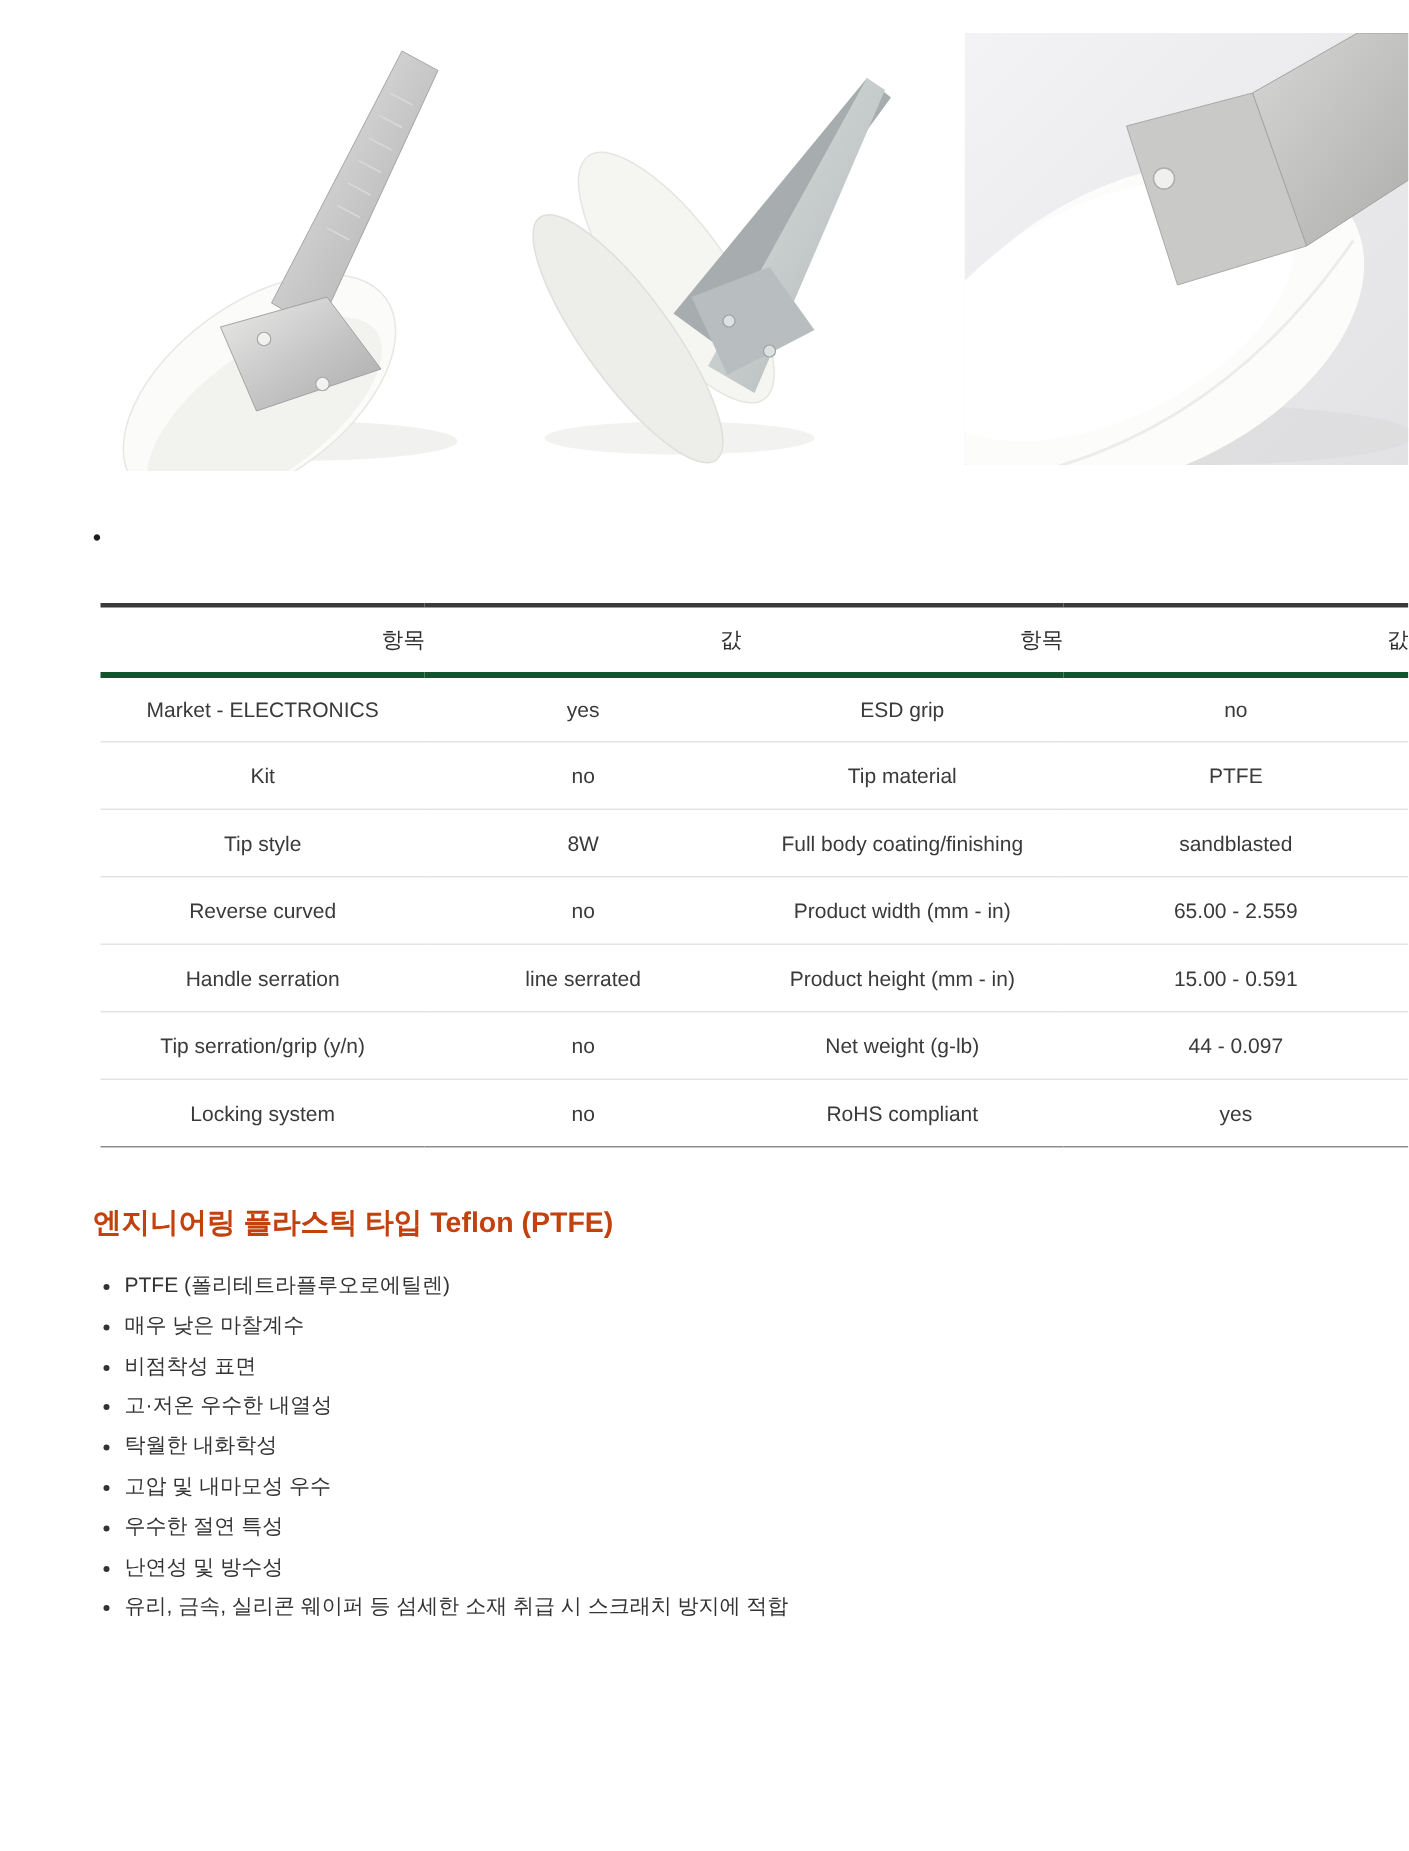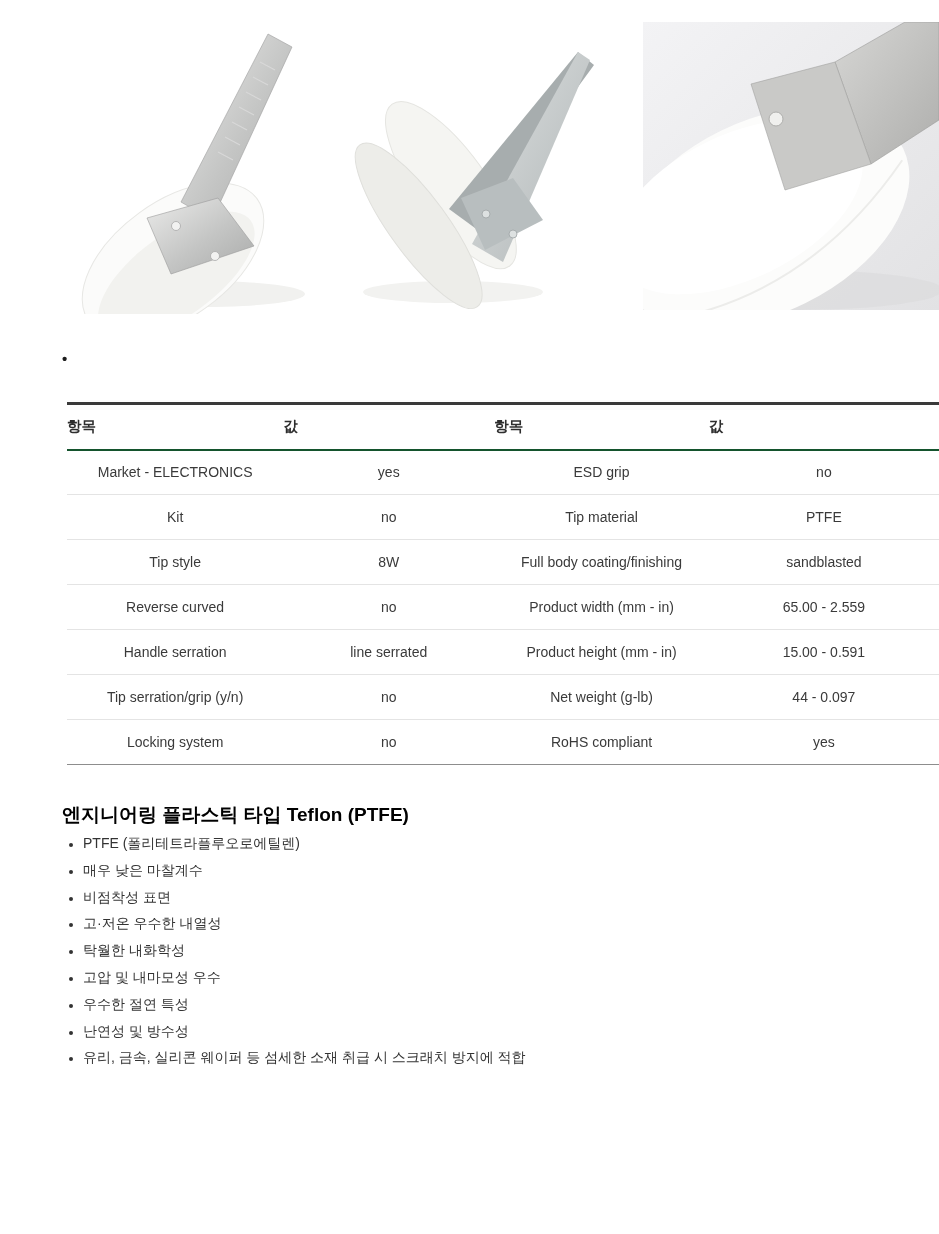--- a/index.html
+++ b/index.html
@@ -29,43 +29,43 @@
 
   
   table.spec {
     margin: 35px 0 0 67px;
     width: 872px;
     border-collapse: collapse;
     border-top: 3px solid #3a3a3a;
   }
   table.spec th {
     height: 46px;
-    font-size: 14.5px; font-weight: 700; color: #2e2e2e;
-    text-align: left; vertical-align: middle;
-    border-bottom: 2px solid #14532d;
+    font-size: 14.5px; font-weight: 400; color: #2e2e2e;
+    text-align: right; vertical-align: middle;
+    border-bottom: 4px solid #14532d;
   }
   table.spec td {
     height: 45px;
     padding: 4px 10px;
     font-size: 14px; color: #3a3a3a;
     text-align: center; vertical-align: middle;
     border-bottom: 1px solid #e4e4e4;
     line-height: 1.45;
   }
   table.spec tbody tr:last-child td { border-bottom: 1px solid #8d8d8d; }
   table.spec col.c1 { width: 24.8%; }
   table.spec col.c2 { width: 24.2%; }
   table.spec col.c3 { width: 24.6%; }
   table.spec col.c4 { width: 26.4%; }
 
   
   .ptfe-heading {
-    margin: 37px 0 2px 62px;
+    margin: 37px 0 15px 62px;
     font-size: 19px; font-weight: bold;
-    color: #000000;
+    color: #c2410c;
   }
   ul.ptfe-list {
     margin: 0 0 12px 66px;
     padding-left: 17px;
     list-style: disc;
   }
   ul.ptfe-list li {
     font-size: 14px;
     color: #333333;
     line-height: 26.8px;

